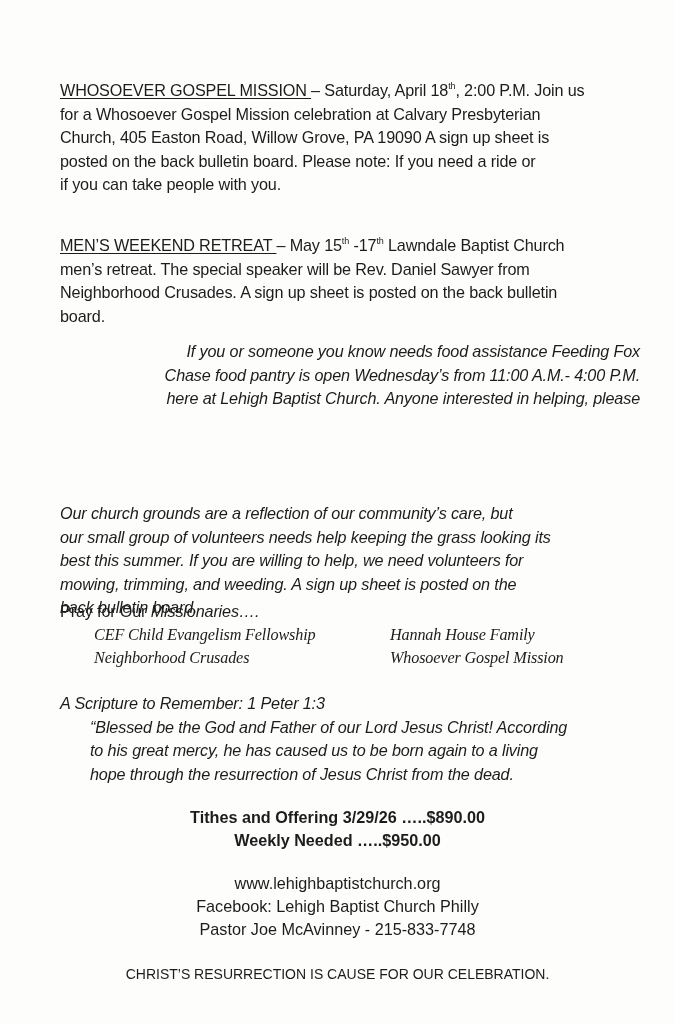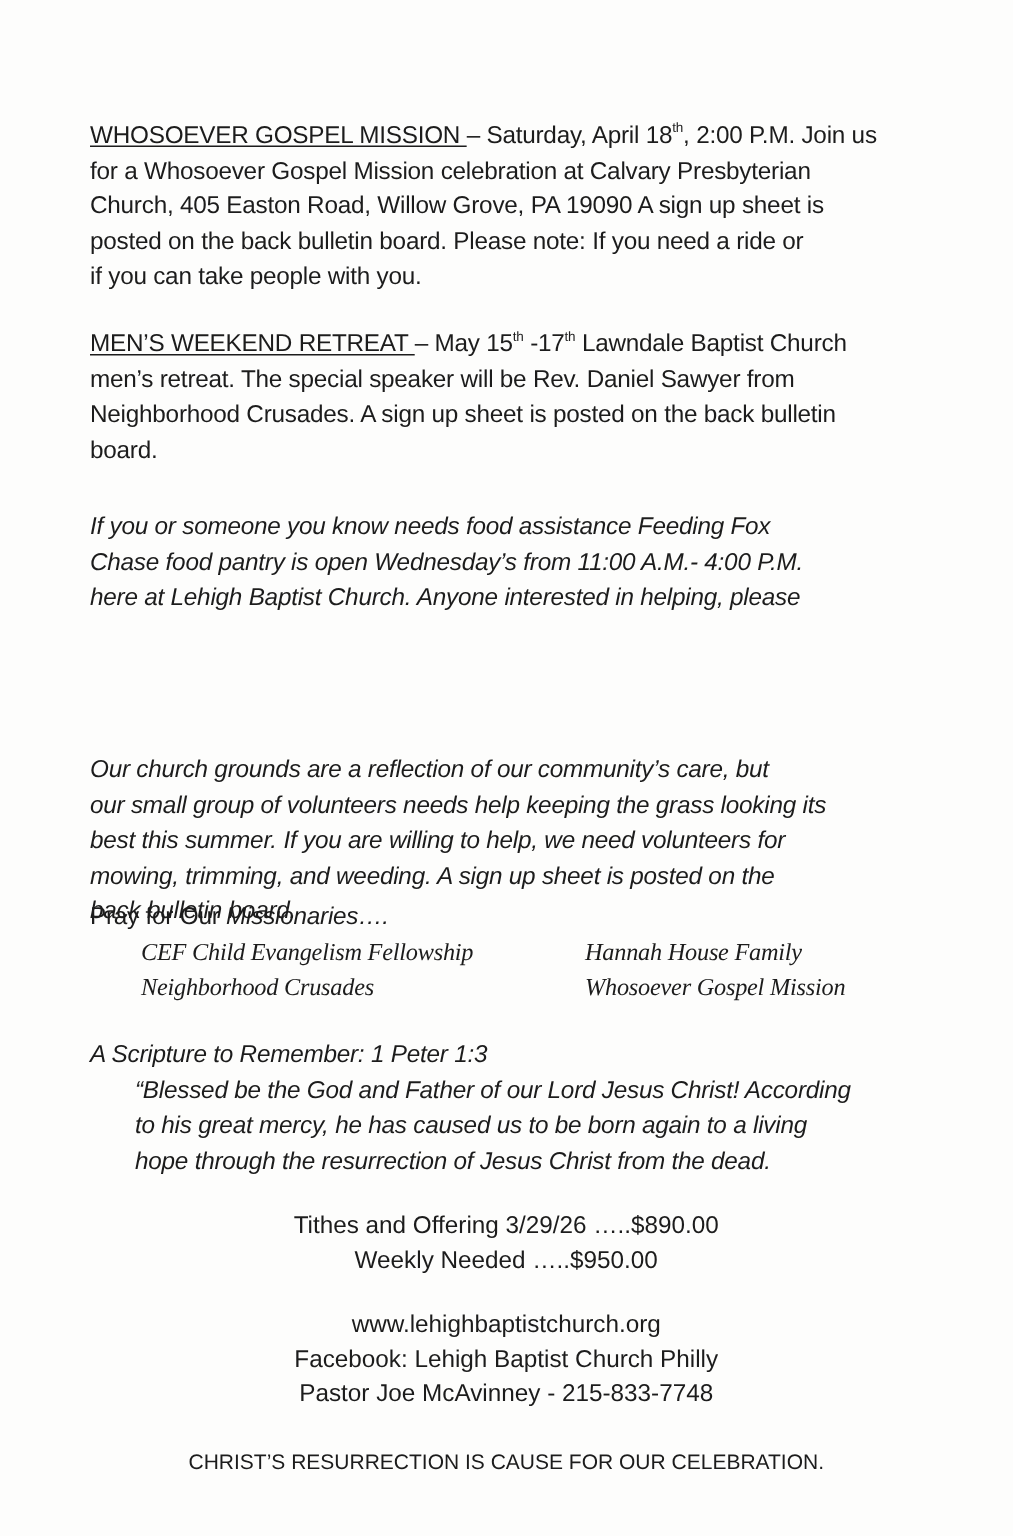--- a/index.html
+++ b/index.html
@@ -28,30 +28,30 @@
   <div class="block" style="top:79px;">
     <span class="line">
       <span class="u">WHOSOEVER GOSPEL MISSION </span><span>– Saturday, April 18</span><sup>th</sup><span>, 2:00 P.M. Join us</span>
     </span>
     <span class="line">for a Whosoever Gospel Mission celebration at Calvary Presbyterian</span>
     <span class="line">Church, 405 Easton Road, Willow Grove, PA 19090  A sign up sheet is</span>
     <span class="line">posted on the back bulletin board.  Please note:  If you need a ride or</span>
     <span class="line">if you can take people with you.</span>
   </div>
 
-  <div class="block" style="top:218px;">
+  <div class="block" style="top:234px;">
     <span class="line">
       <span class="u">MEN’S WEEKEND RETREAT </span><span>– May 15</span><sup>th</sup><span> -17</span><sup>th</sup><span> Lawndale Baptist Church</span>
     </span>
     <span class="line">men’s retreat. The special speaker will be Rev. Daniel Sawyer from</span>
     <span class="line">Neighborhood Crusades.  A sign up sheet is posted on the back bulletin</span>
     <span class="line">board.</span>
   </div>
 
-  <div class="block it" style="top:340px;">
+  <div class="block it" style="top:340px;text-align:right;">
     <span class="line">If you or someone you know needs food assistance Feeding Fox</span>
     <span class="line">Chase food pantry is open Wednesday’s from 11:00 A.M.- 4:00 P.M.</span>
     <span class="line">here at Lehigh Baptist Church.  Anyone interested in helping, please</span>
   </div>
 
   <div class="block it" style="top:459px;margin-top:43px;">
     <span class="line">Our church grounds are a reflection of our community’s care, but</span>
     <span class="line">our small group of volunteers needs help keeping the grass looking its</span>
     <span class="line">best this summer. If you are willing to help, we need volunteers for</span>
     <span class="line">mowing, trimming, and weeding.  A sign up sheet is posted on the</span>
@@ -72,21 +72,21 @@
     </div>
   </div>
 
   <div class="block it" style="top:692px;">
     <span class="line">A Scripture to Remember:  1 Peter 1:3</span>
     <span class="line ind2">“Blessed be the God and Father of our Lord Jesus Christ! According</span>
     <span class="line ind2">to his great mercy, he has caused us to be born again to a living</span>
     <span class="line ind2">hope through the resurrection of Jesus Christ from the dead.</span>
   </div>
 
-  <div class="center" style="top:806px;">
+  <div class="center" style="top:806px;font-weight:bold;">
     <span class="line">Tithes and Offering 3/29/26 …..$890.00</span>
     <span class="line">Weekly Needed …..$950.00</span>
   </div>
 
   <div class="center" style="top:872px;">
     <span class="line">www.lehighbaptistchurch.org</span>
     <span class="line">Facebook: Lehigh Baptist Church Philly</span>
     <span class="line">Pastor Joe McAvinney  - 215-833-7748</span>
   </div>
 

